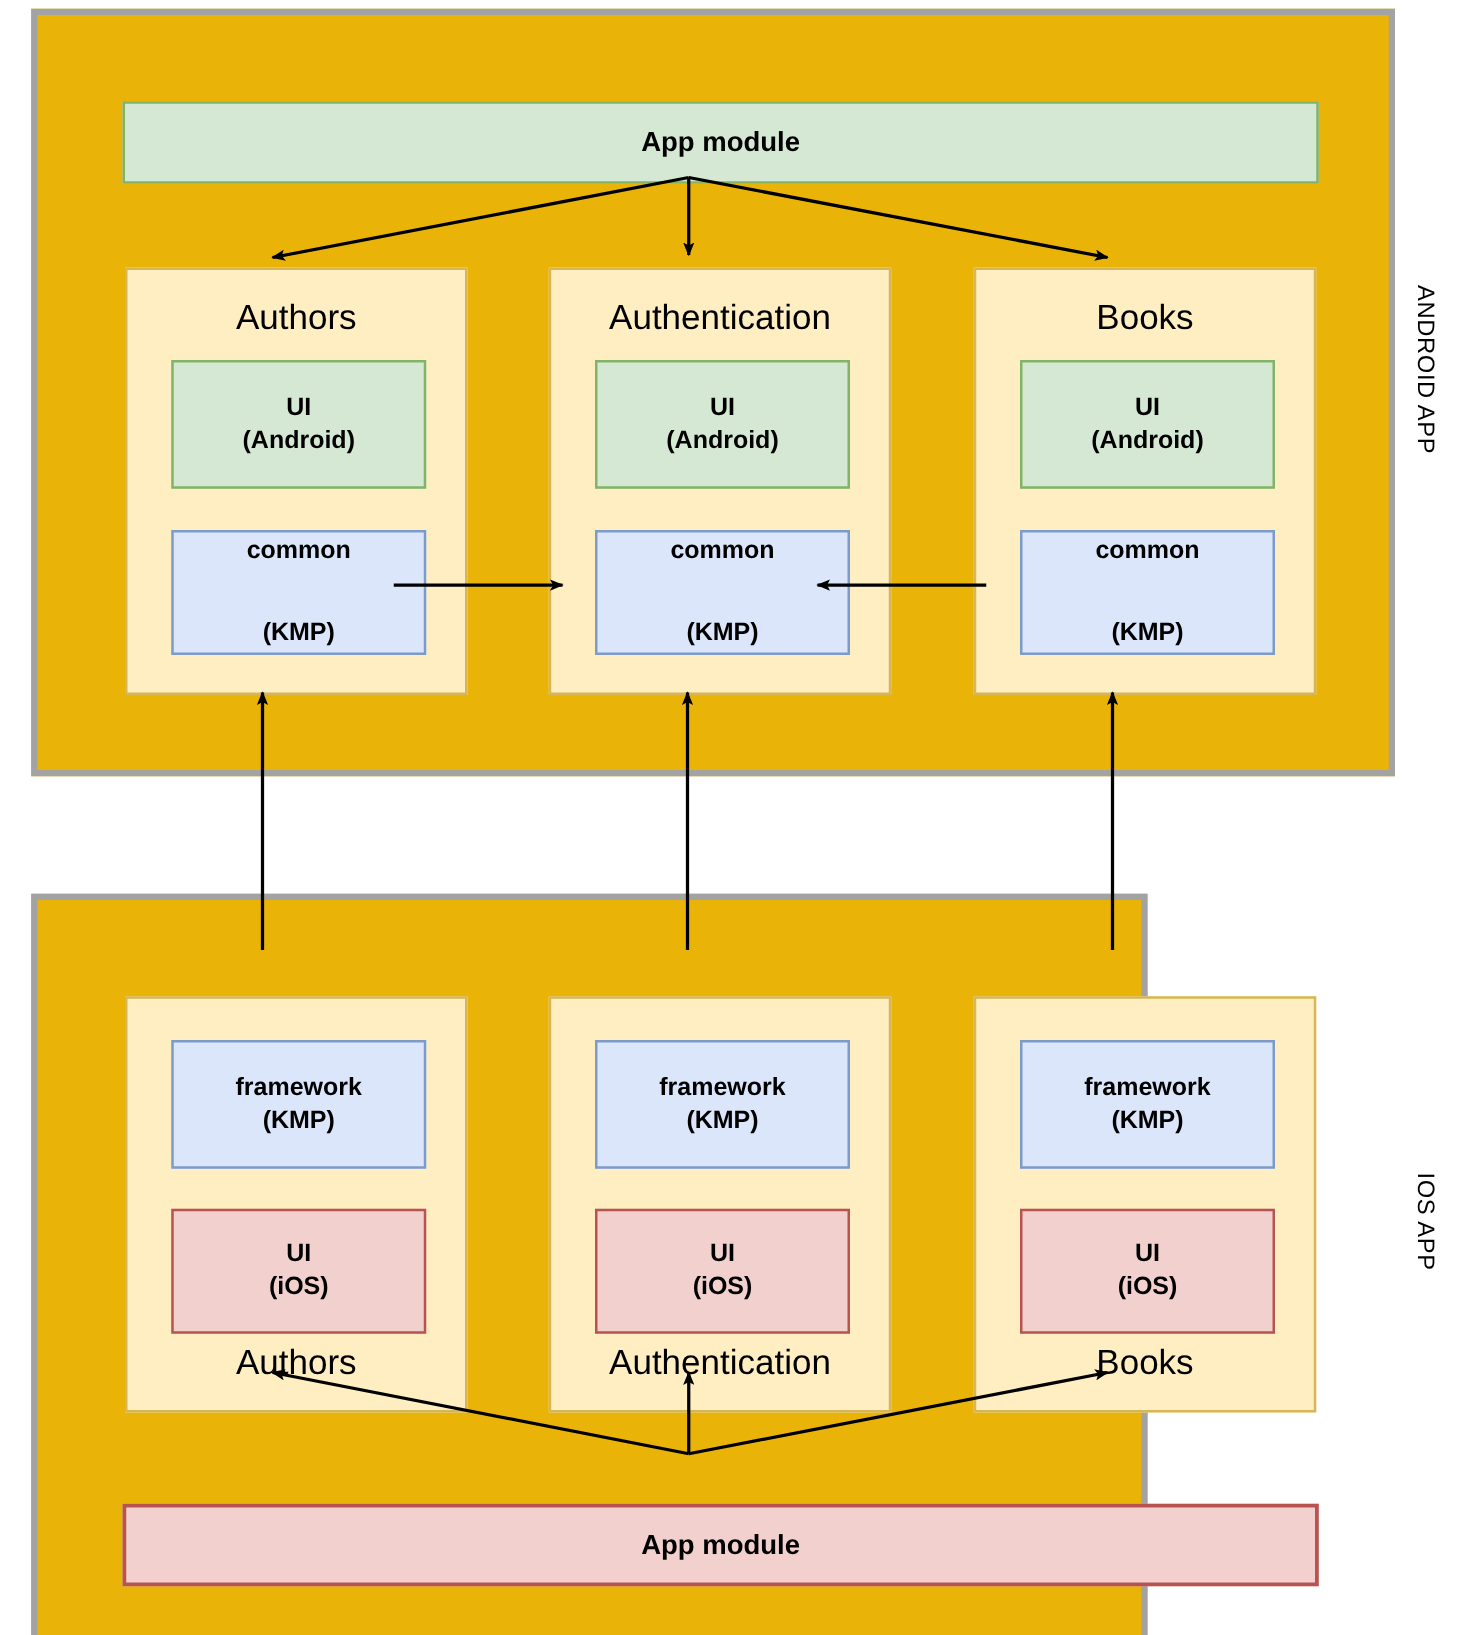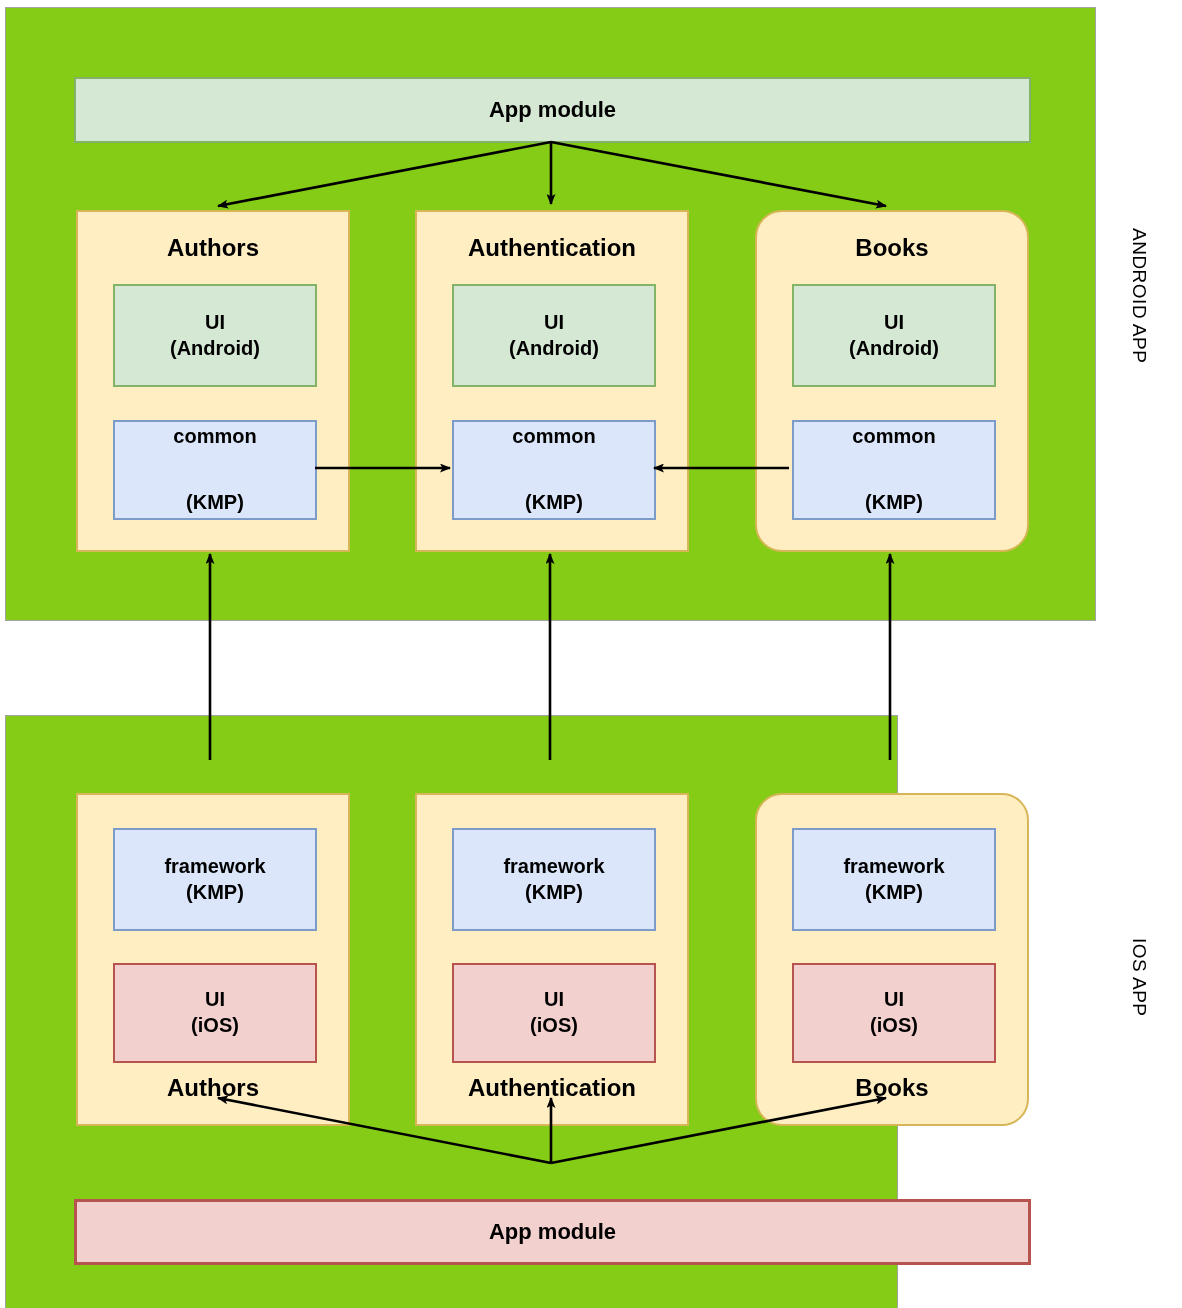--- a/index.html
+++ b/index.html
@@ -14,23 +14,24 @@
   #canvas {
     position: relative;
     width: 1182px;
     height: 1308px;
     background: #ffffff;
     overflow: hidden;
   }
   
   .platform {
     position: absolute;
-    background: #84cc16;
-    border: 1px solid #a3a3a3;
-    box-sizing: border-box;
+    background: #eab308;
+    border: 5px solid #a3a3a3;
+    box-sizing: border-box;
+    margin-left: 20px;
   }
   #android-container { left: 5px;  top: 7px;   width: 1091px; height: 614px; }
   #ios-container     { left: 5px;  top: 715px; width: 893px; height: 621px; }
 
   
   .side-label {
     position: absolute;
     font-size: 19px;
     font-weight: 400;
     letter-spacing: 0.5px;
@@ -67,29 +68,29 @@
   .feature {
     position: absolute;
     box-sizing: border-box;
     background: #ffeec2;
     border: 2px solid #d6b656;
   }
   .feature.android { top: 209px; width: 274px; height: 342px; }
   .feature.ios     { top: 761px; width: 274px; height: 333px; }
   .col-0 { left: 75px; }
   .col-1 { left: 414px; }
-  .col-2 { left: 754px; border-radius: 27px; }
+  .col-2 { left: 754px; }
 
   .feature-title {
     position: absolute;
     left: 0;
     width: 100%;
     text-align: center;
-    font-size: 24px;
-    font-weight: bold;
+    font-size: 28px;
+    font-weight: normal;
     line-height: 1;
   }
   .feature.android .feature-title { top: 24px; }
   .feature.ios .feature-title     { bottom: 24px; }
 
   
   .block {
     position: absolute;
     box-sizing: border-box;
     display: flex;

